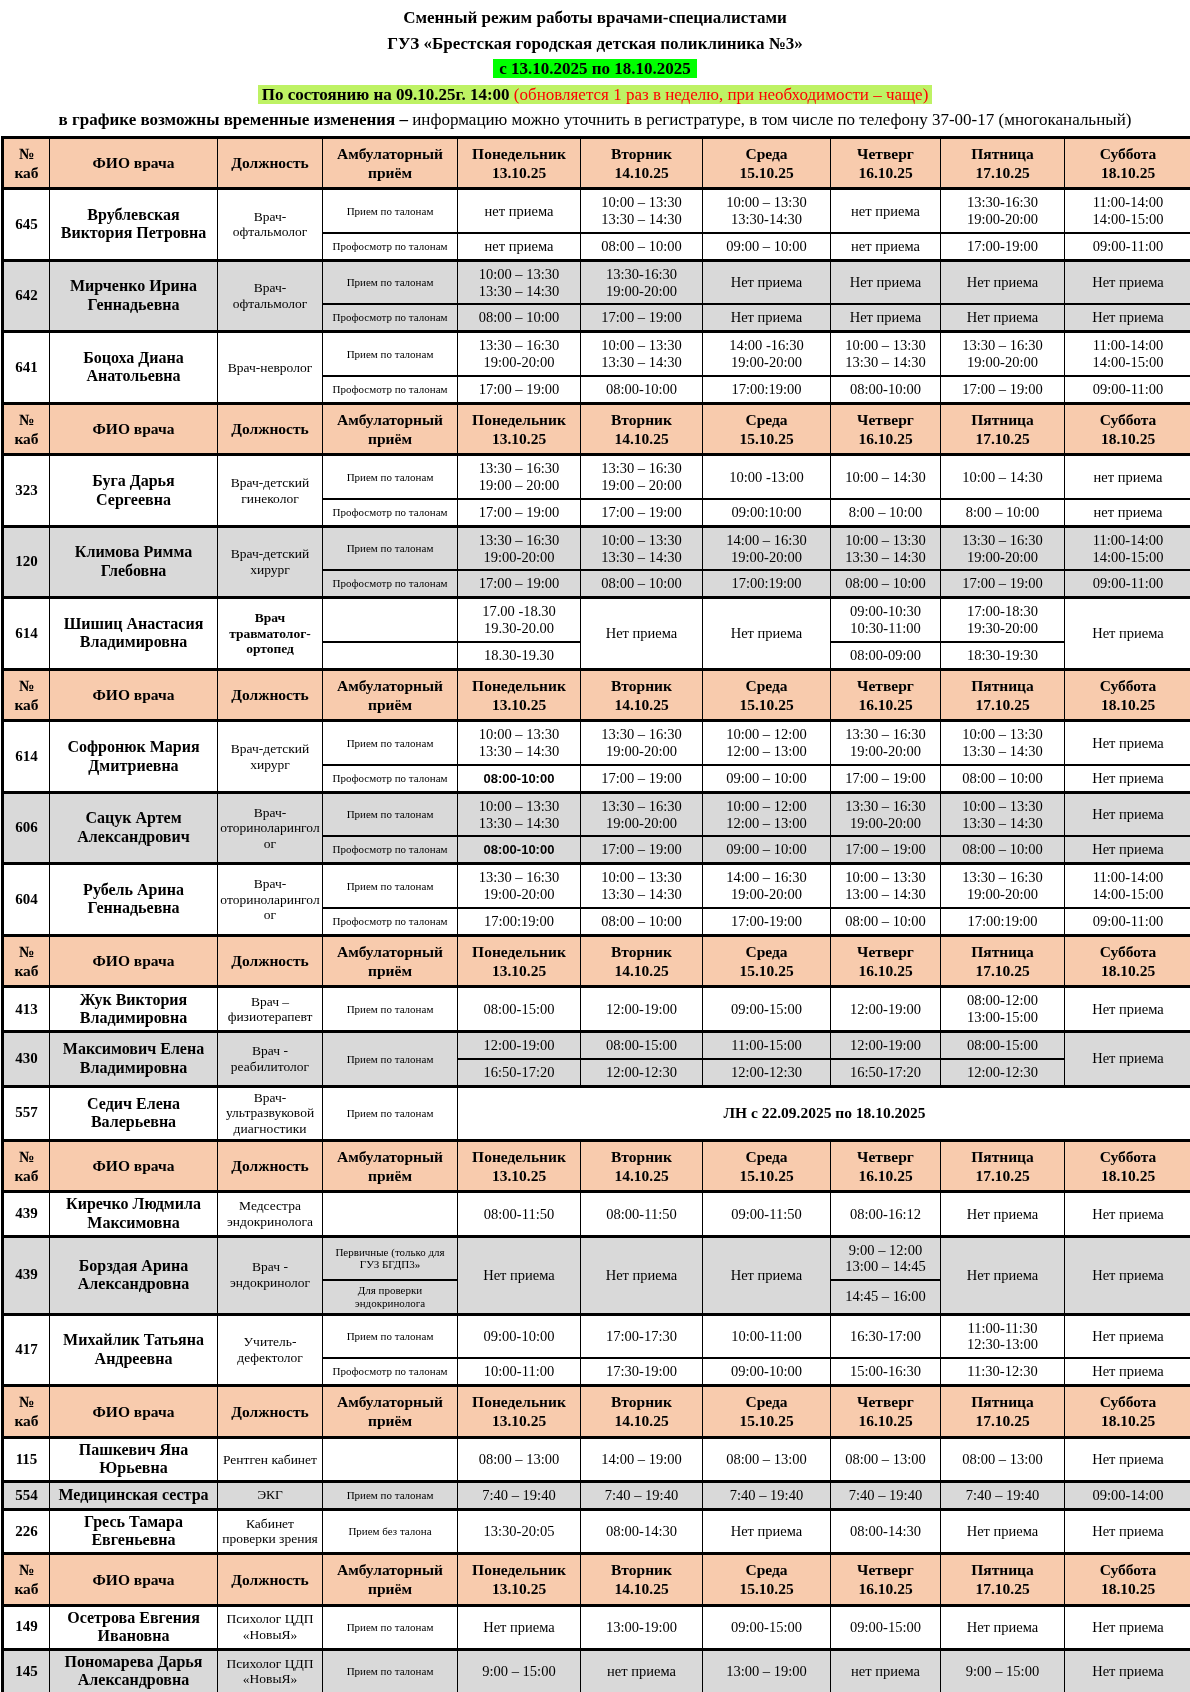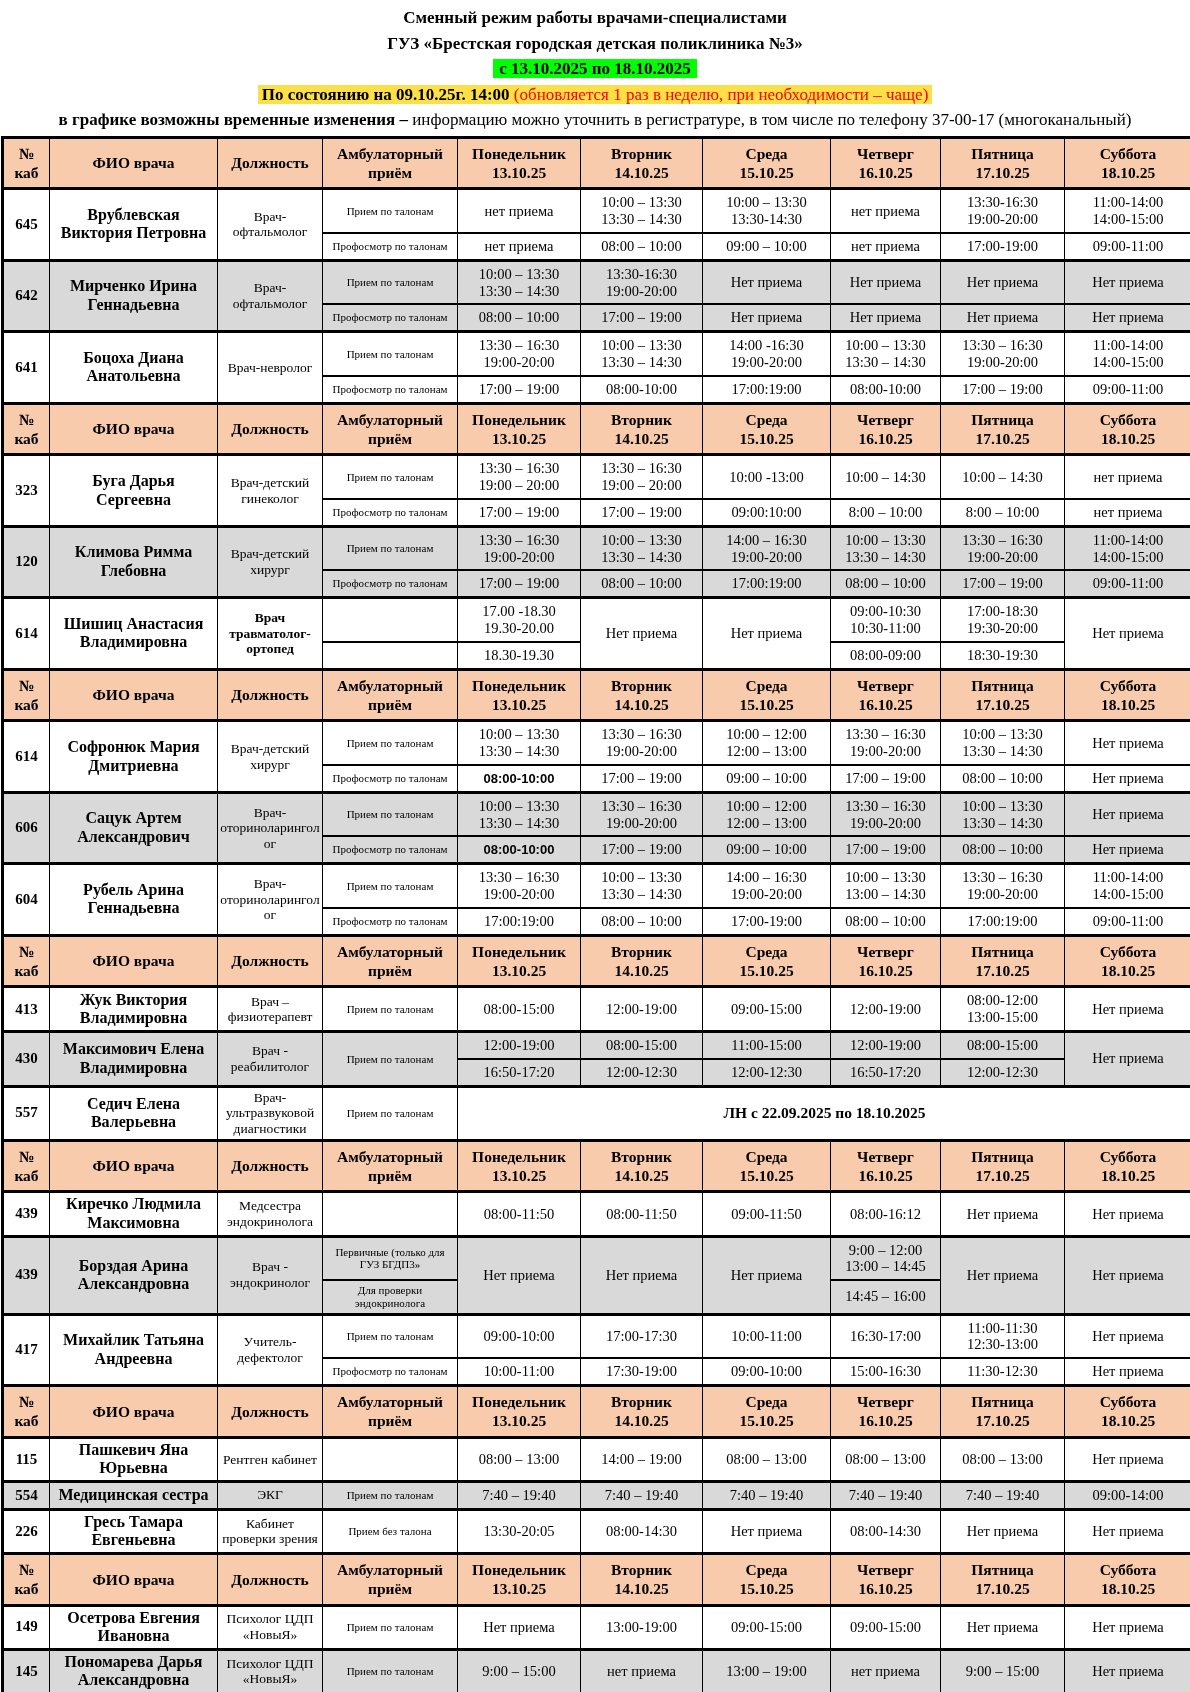--- a/index.html
+++ b/index.html
@@ -1,20 +1,20 @@
 <!DOCTYPE html>
 <html lang="ru"><head>
 <meta charset="utf-8">
 <style>
   html,body{margin:0;padding:0;background:#fff;}
   .page{width:1190px;font-family:"Liberation Serif",serif;color:#000;}
   .top{text-align:center;font-size:17px;line-height:1.5;padding:5px 8px 3px;font-family:Liberation Serif, serif;}
   .b{font-weight:bold;}
   .hl-green{background:#00FF00;font-weight:bold;padding:0 6px;}
-  .hl-yellow{background:#fde047;padding:0 4px;}
+  .hl-yellow{background:#bef264;padding:0 4px;}
   .red{color:#FF0000;}
   table{width:1188px;margin-left:1px;table-layout:fixed;border-collapse:collapse;border:3px solid #000;}
   td{border:1px solid #000;text-align:center;vertical-align:middle;padding:2px;
      white-space:pre-line;overflow-wrap:break-word;line-height:1.16;}
   tr.head td{background:#F8CBAD;font-weight:bold;font-size:15.5px;
      border-top:3px solid #000;border-bottom:3px solid #000;padding:5px 2px;line-height:1.25;}
   tr.w td{background:#FFFFFF;}
   tr.g td{background:#D9D9D9;}
   tr.bs td{border-top:3px solid #000;}
   td.lbl,td.val{border-top-width:2px;}

